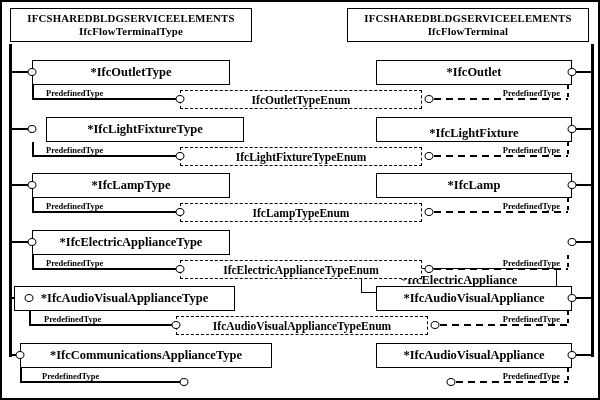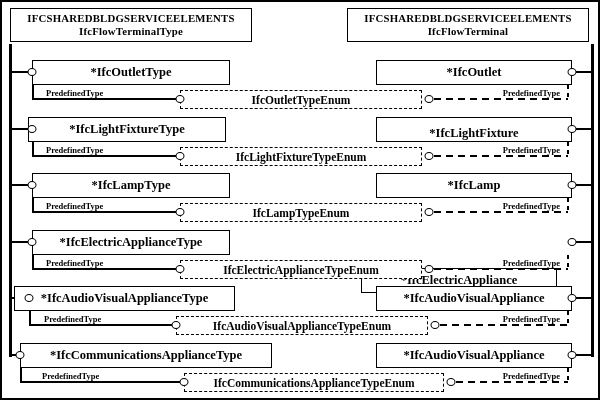--- a/index.html
+++ b/index.html
@@ -77,21 +77,21 @@
     <div class="circle" style="left:178px;top:39px;"></div>
     <div class="circle" style="left:427px;top:39px;"></div>
     <div class="dashline" style="left:432px;top:38.2px;width:134px;"></div>
     <div class="vdash" style="left:565px;top:25px;height:14px;"></div>
     <div class="attr attr-r">PredefinedType</div>
   </div>
 
   <div class="row" style="top:115px;">
     <div class="stub" style="left:7px;width:23px;"></div>
     <div class="stub" style="left:570px;width:21px;"></div>
-    <div class="ebox" style="left:26px;width:198px;">
+    <div class="ebox" style="left:44px;width:198px;">
         <span>*IfcLightFixtureType</span>
       </div>
     <div class="ebox" style="left:374px;width:196px;align-items:flex-end;">
         <span>*IfcLightFixture</span>
       </div>
     <div class="circle" style="left:30px;top:12px;"></div>
     <div class="circle" style="left:570px;top:12px;"></div>
     <div class="vline" style="left:30px;top:25px;height:14px;"></div>
     <div class="hline" style="left:30px;top:38.2px;width:148px;"></div>
     <div class="attr" style="left:44px;">PredefinedType</div>
@@ -184,23 +184,20 @@
         <span>*IfcCommunicationsApplianceType</span>
       </div>
     <div class="ebox" style="left:374px;width:196px;">
         <span>*IfcAudioVisualAppliance</span>
       </div>
     <div class="circle" style="left:18px;top:12px;"></div>
     <div class="circle" style="left:570px;top:12px;"></div>
     <div class="vline" style="left:18px;top:25px;height:14px;"></div>
     <div class="hline" style="left:18px;top:38.2px;width:164px;"></div>
     <div class="attr" style="left:40px;">PredefinedType</div>
-    <div class="enumbox" style="left:182px;width:260px;">
-        <span>IfcCommunicationsApplianceTypeEnum</span>
-      </div>
     <div class="circle" style="left:182px;top:39px;"></div>
     <div class="circle" style="left:449px;top:39px;"></div>
     <div class="dashline" style="left:454px;top:38.2px;width:112px;"></div>
     <div class="vdash" style="left:565px;top:25px;height:14px;"></div>
     <div class="attr attr-r">PredefinedType</div>
   </div>
 
 </div>
 
 </body></html>

